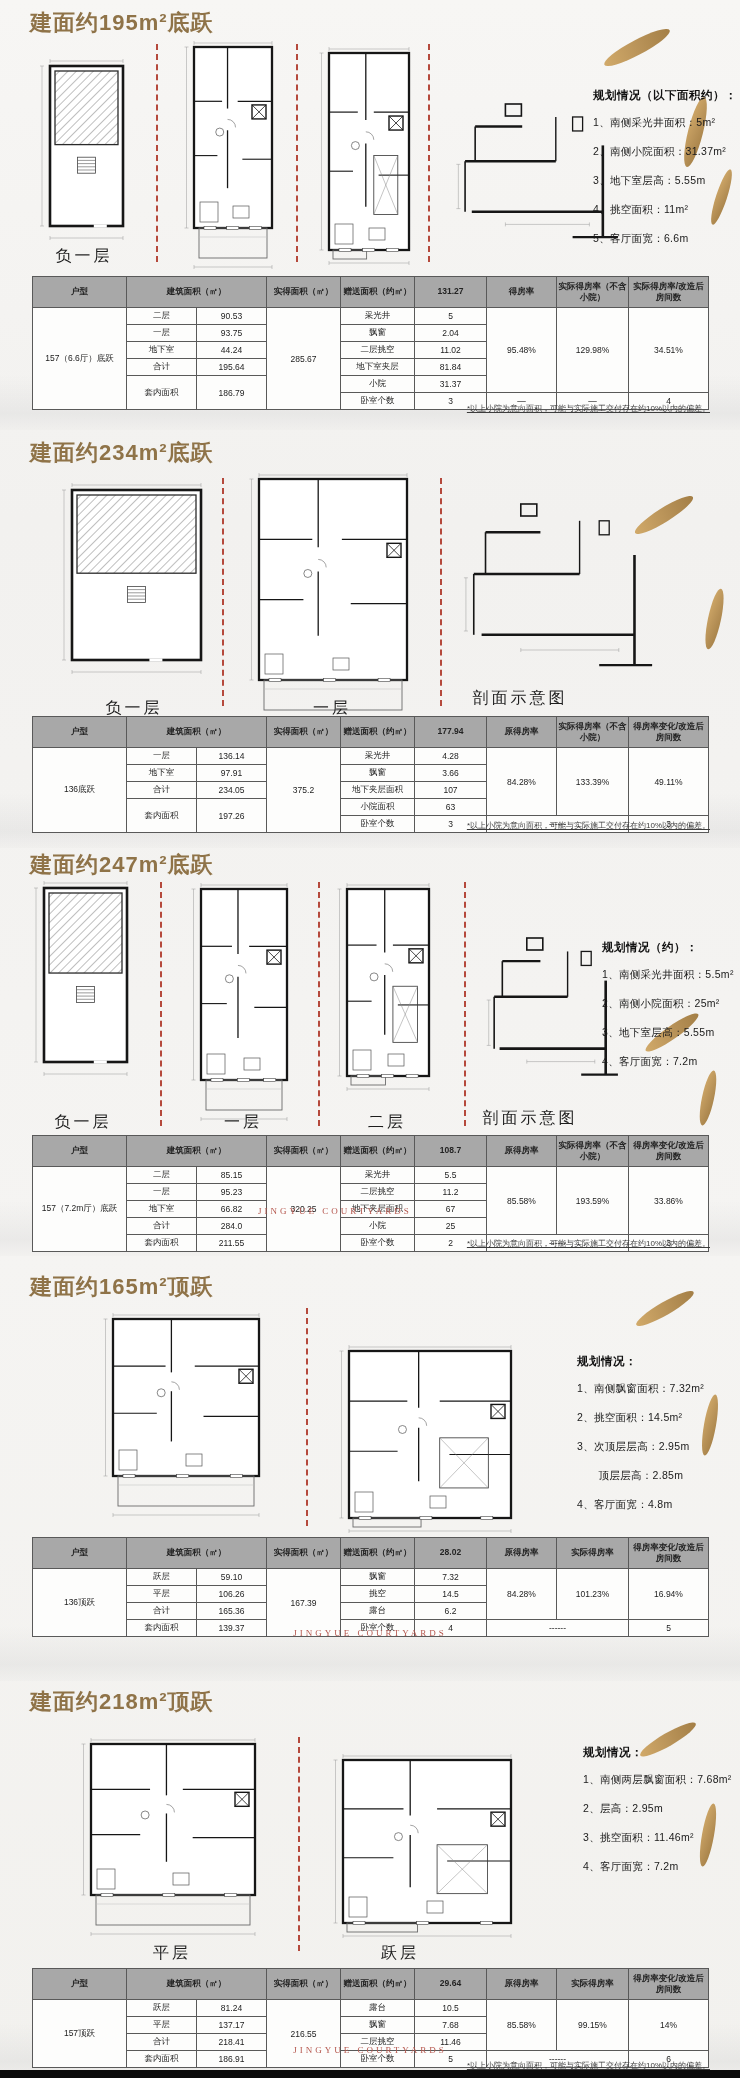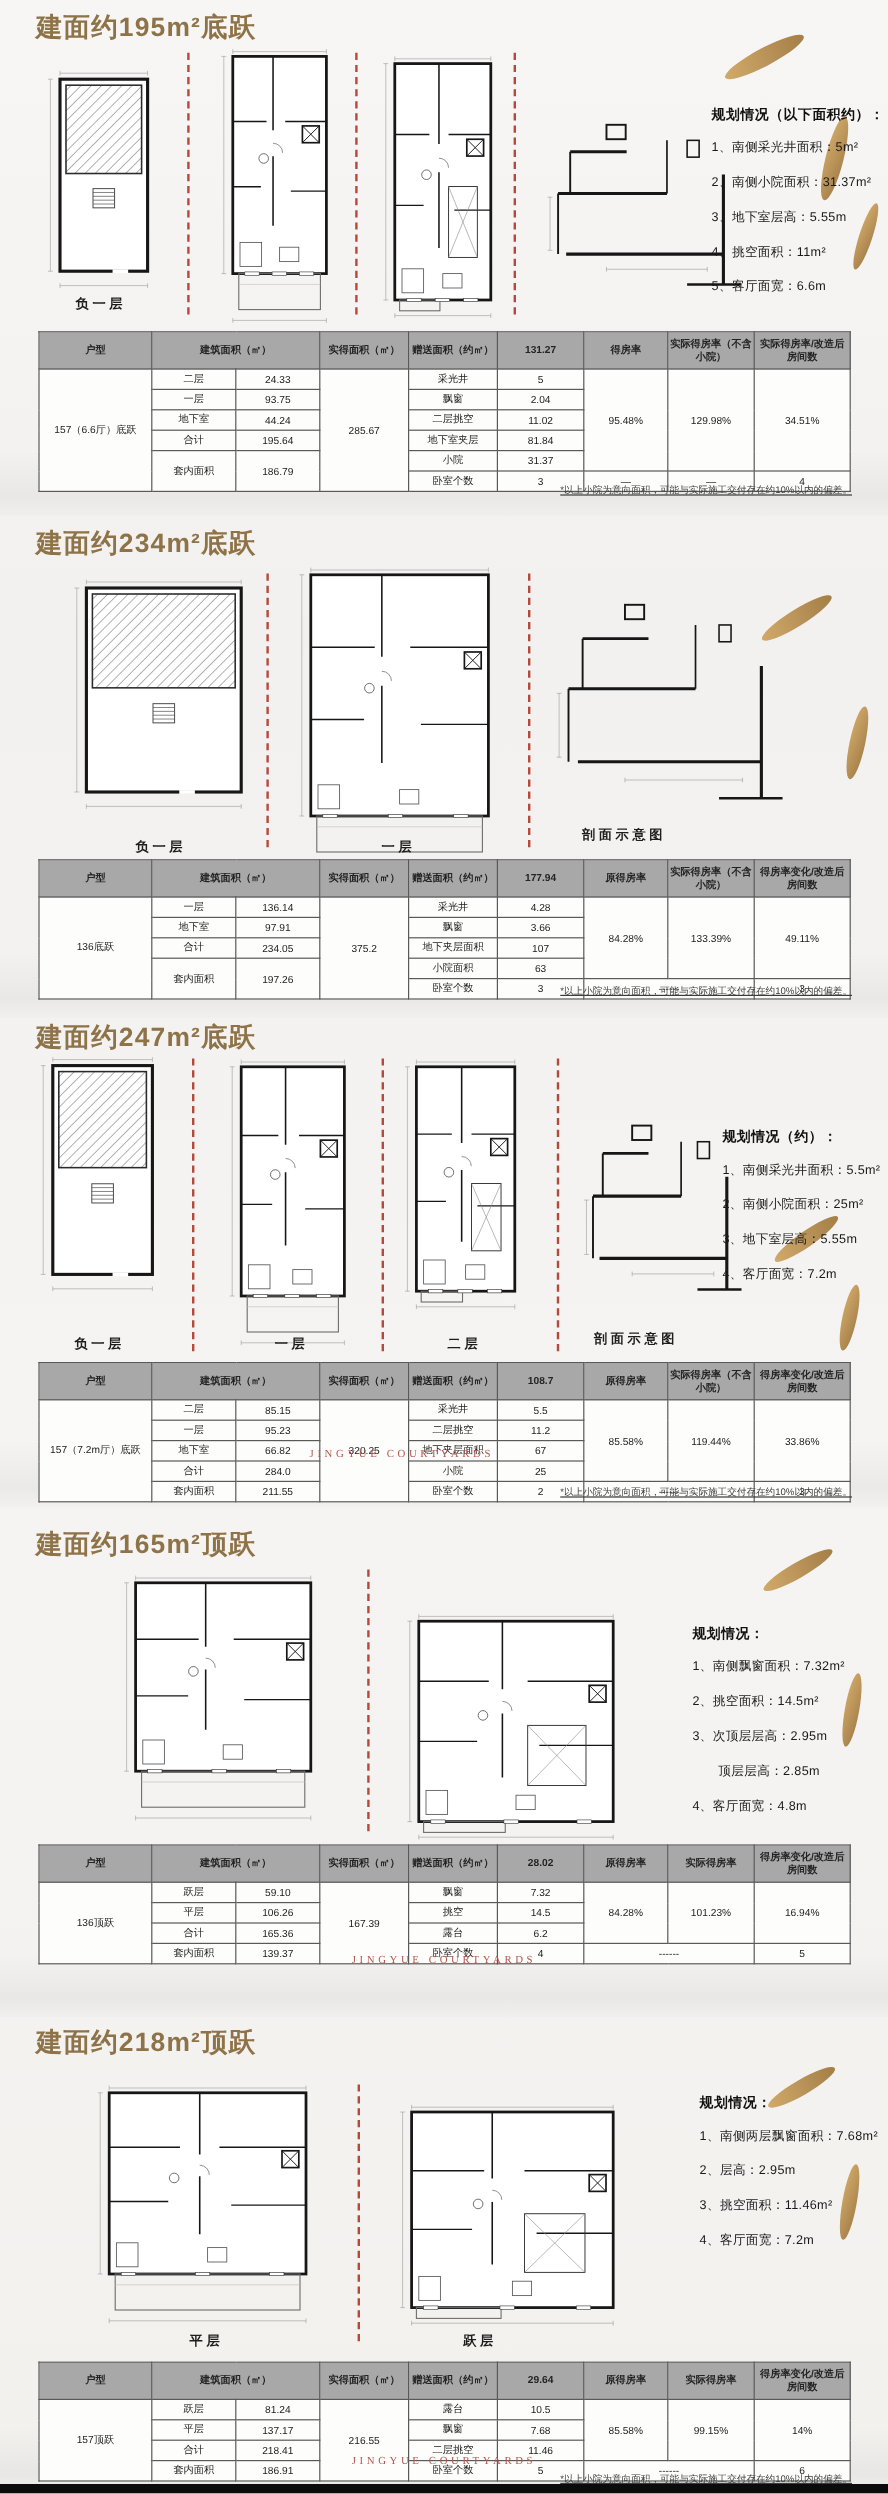--- a/index.html
+++ b/index.html
@@ -8,21 +8,21 @@
     background:linear-gradient(180deg,#f7f6f4 0%,#f2f1ef 25%,#f5f4f2 60%,#f2f1ee 100%);
     font-family:"Liberation Sans","DejaVu Sans",sans-serif;color:#222;
   }
   #page{position:absolute;inset:0;}
   .section{position:absolute;left:0;width:740px;}
   .mist{position:absolute;left:0;bottom:0;width:100%;height:55px;
     background:linear-gradient(180deg,rgba(90,95,105,0) 0%,rgba(90,95,105,0.07) 70%,rgba(90,95,105,0.02) 100%);}
   .sec-title{position:absolute;left:30px;font-size:22px;font-weight:700;color:#8f7348;letter-spacing:1px;white-space:nowrap;}
   .plan{position:absolute;}
   .plan svg{display:block;}
-  .plan-label{position:absolute;transform:translateX(-50%);font-size:11px;letter-spacing:3px;color:#1d1d1d;white-space:nowrap;font-weight:bold;}
+  .plan-label{position:absolute;transform:translateX(-50%);font-size:16px;letter-spacing:3px;color:#1d1d1d;white-space:nowrap;}
   .sep{position:absolute;width:0;border-left:2px dashed #b5493c;}
   .planning{position:absolute;}
   .planning-heading{font-size:11.5px;font-weight:700;color:#111;margin:0 0 13px 0;letter-spacing:0.5px;font-family:Liberation Mono, monospace;}
   .planning-item{font-size:10.5px;color:#1a1a1a;margin:0 0 15px 0;letter-spacing:0.3px;}
   .spec-table{position:absolute;left:32px;width:676px;border-collapse:collapse;table-layout:fixed;background:#fcfcfb;}
   .spec-table th{background:#a8a8a8;color:#232323;font-weight:700;font-size:8.5px;border:1px solid #595959;
     padding:2px 1px;height:26px;line-height:1.3;text-align:center;}
   .spec-table td{border:1px solid #595959;font-size:8.5px;color:#1c1c1c;text-align:center;
     padding:1px 1px;height:14px;background:#fdfdfc;}
   .footnote{position:absolute;right:30px;font-size:8px;color:#3c3c3c;white-space:nowrap;text-decoration:underline;}
@@ -187,21 +187,21 @@
             <th>131.27</th>
             <th>得房率</th>
             <th>实际得房率（不含小院）</th>
             <th>实际得房率/改造后房间数</th>
           </tr>
         </thead>
         <tbody>
           <tr>
             <td rowspan="6">157（6.6厅）底跃</td>
             <td>二层</td>
-            <td>24.33</td>
+            <td>90.53</td>
             <td rowspan="6">285.67</td>
             <td>采光井</td>
             <td>5</td>
             <td rowspan="5">95.48%</td>
             <td rowspan="5">129.98%</td>
             <td rowspan="5">34.51%</td>
           </tr>
           <tr>
             <td>一层</td>
             <td>93.75</td>
@@ -546,21 +546,21 @@
         </thead>
         <tbody>
           <tr>
             <td rowspan="5">157（7.2m厅）底跃</td>
             <td>二层</td>
             <td>85.15</td>
             <td rowspan="5">320.25</td>
             <td>采光井</td>
             <td>5.5</td>
             <td rowspan="4">85.58%</td>
-            <td rowspan="4">119.44%</td>
+            <td rowspan="4">193.59%</td>
             <td rowspan="4">33.86%</td>
           </tr>
           <tr>
             <td>一层</td>
             <td>95.23</td>
             <td>二层挑空</td>
             <td>11.2</td>
           </tr>
           <tr>
             <td>地下室</td>

